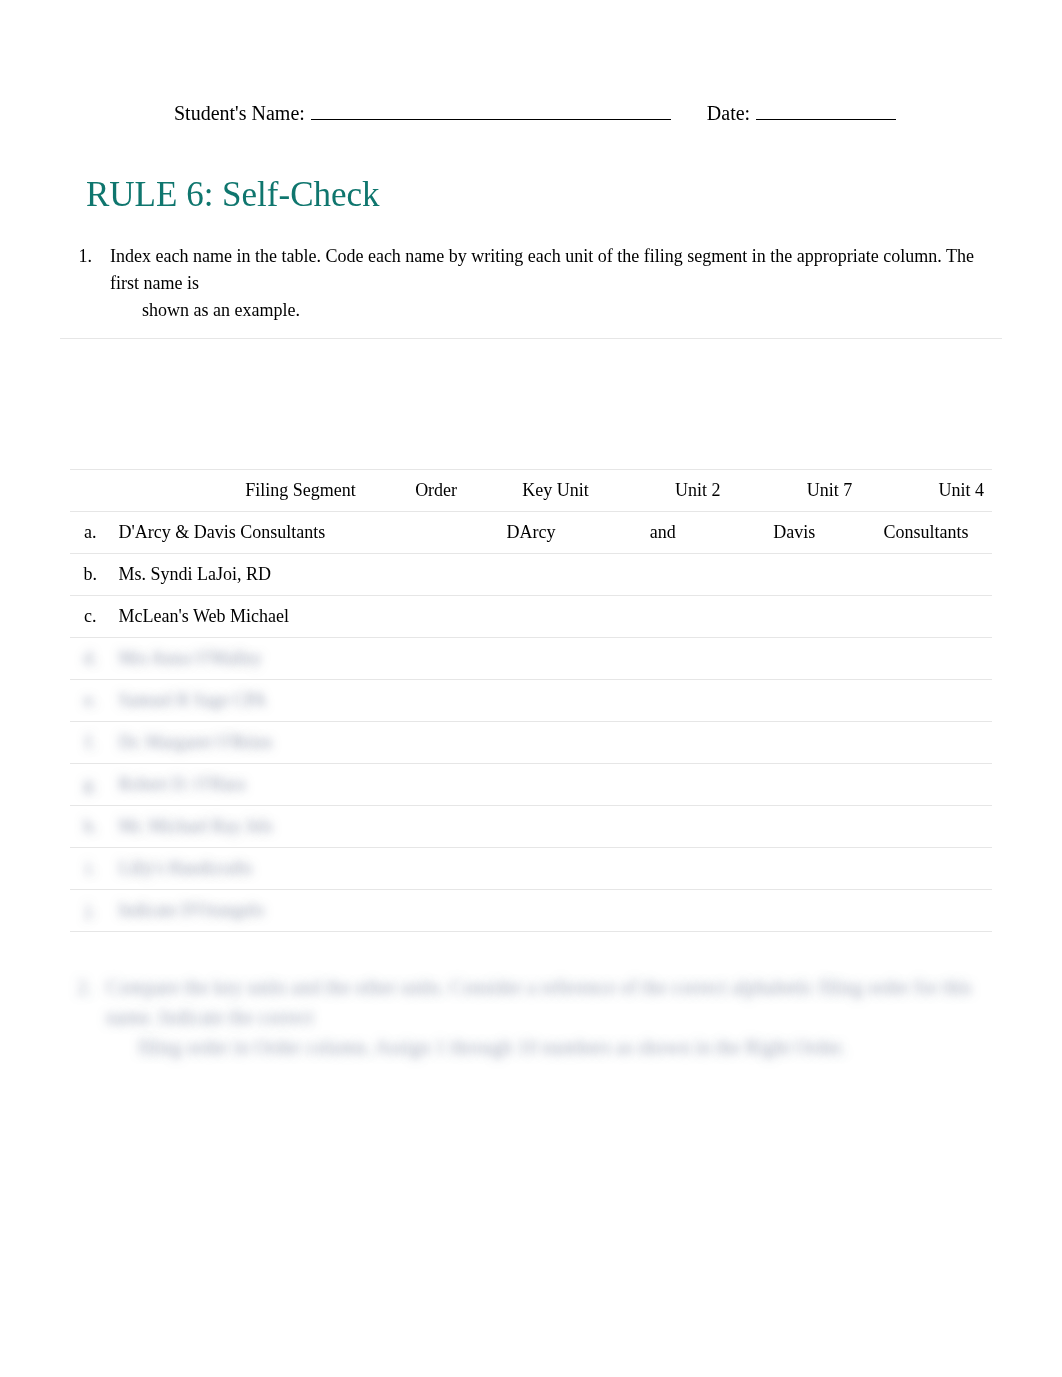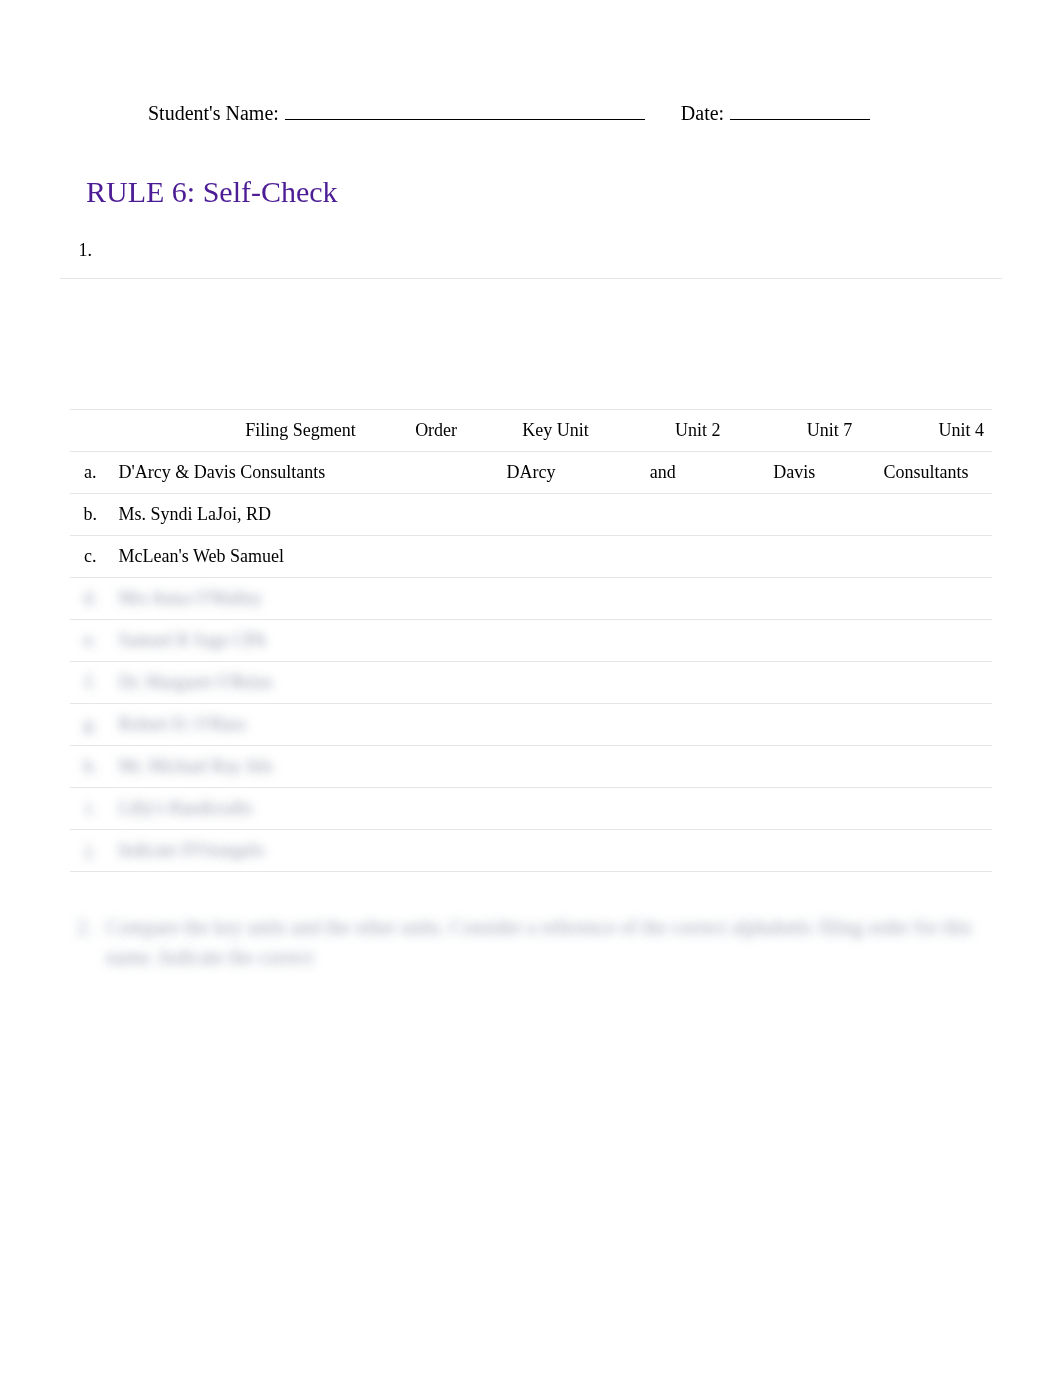--- a/index.html
+++ b/index.html
@@ -11,42 +11,42 @@
       font-family: "Times New Roman", Times, serif;
       background: #ffffff;
       width: 1062px;
       height: 1377px;
       padding: 100px 70px 60px 70px;
       color: #000;
       position: relative;
     }
     .header-line {
       font-size: 20px;
-      margin-left: 78px;
+      margin-left: 104px;
       margin-bottom: 50px;
       display: flex;
       align-items: baseline;
       gap: 6px;
     }
     .blank-long {
       display: inline-block;
       border-bottom: 1px solid #000;
       width: 360px;
       height: 1em;
       margin-right: 30px;
     }
     .blank-short {
       display: inline-block;
       border-bottom: 1px solid #000;
       width: 140px;
       height: 1em;
     }
     .rule-title {
-      color: #4c1d95;
-      font-size: 30px;
+      color: #0f766e;
+      font-size: 35px;
       font-weight: normal;
       margin-left: 16px;
       margin-bottom: 28px;
     }
     .instruction-row {
       display: flex;
       gap: 18px;
       font-size: 18px;
       line-height: 1.5;
       margin-bottom: 8px;
@@ -129,20 +129,24 @@
   <span>Student's Name:</span>
   <span class="blank-long"></span>
   <span>Date:</span>
   <span class="blank-short"></span>
 </div>
 
 <h1 class="rule-title">RULE 6: Self-Check</h1>
 
 <div class="instruction-row">
   <div class="instruction-number">1.</div>
+  <div class="instruction-text">
+    <span>Index each name in the table. Code each name by writing each unit of the filing segment in the appropriate column. The first name is</span>
+    <span class="indented-continue">shown as an example.</span>
+  </div>
 </div>
 <div class="divider-under-instruction"></div>
 
 <table class="data-table">
   <colgroup>
     <col class="letter">
       <col class="segment">
       <col class="order">
       <col class="unit">
       <col class="unit">
@@ -174,21 +178,21 @@
         <td class="center letter-cell">b.</td>
         <td class="segment-cell">Ms. Syndi LaJoi, RD</td>
         <td class="center"></td>
         <td class="center"></td>
         <td class="center"></td>
         <td class="center"></td>
         <td class="center"></td>
       </tr>
       <tr>
         <td class="center letter-cell">c.</td>
-        <td class="segment-cell">McLean's Web Samuel</td>
+        <td class="segment-cell">McLean's Web Michael</td>
         <td class="center"></td>
         <td class="center"></td>
         <td class="center"></td>
         <td class="center"></td>
         <td class="center"></td>
       </tr>
       <tr class="blurred-row">
         <td class="center letter-cell">d.</td>
         <td class="segment-cell">Mrs Anna O'Malley</td>
         <td class="center"></td>
@@ -251,14 +255,15 @@
         <td class="center"></td>
         <td class="center"></td>
       </tr>
     </tbody>
 </table>
 
 <div class="blurred-paragraph">
   <div class="num">2.</div>
   <div class="txt">
     <span>Compare the key units and the other units. Consider a reference of the correct alphabetic filing order for this name. Indicate the correct</span>
+    <span class="indent2">filing order in Order column. Assign 1 through 10 numbers as shown in the Right Order.</span>
   </div>
 </div>
 
 </body></html>

